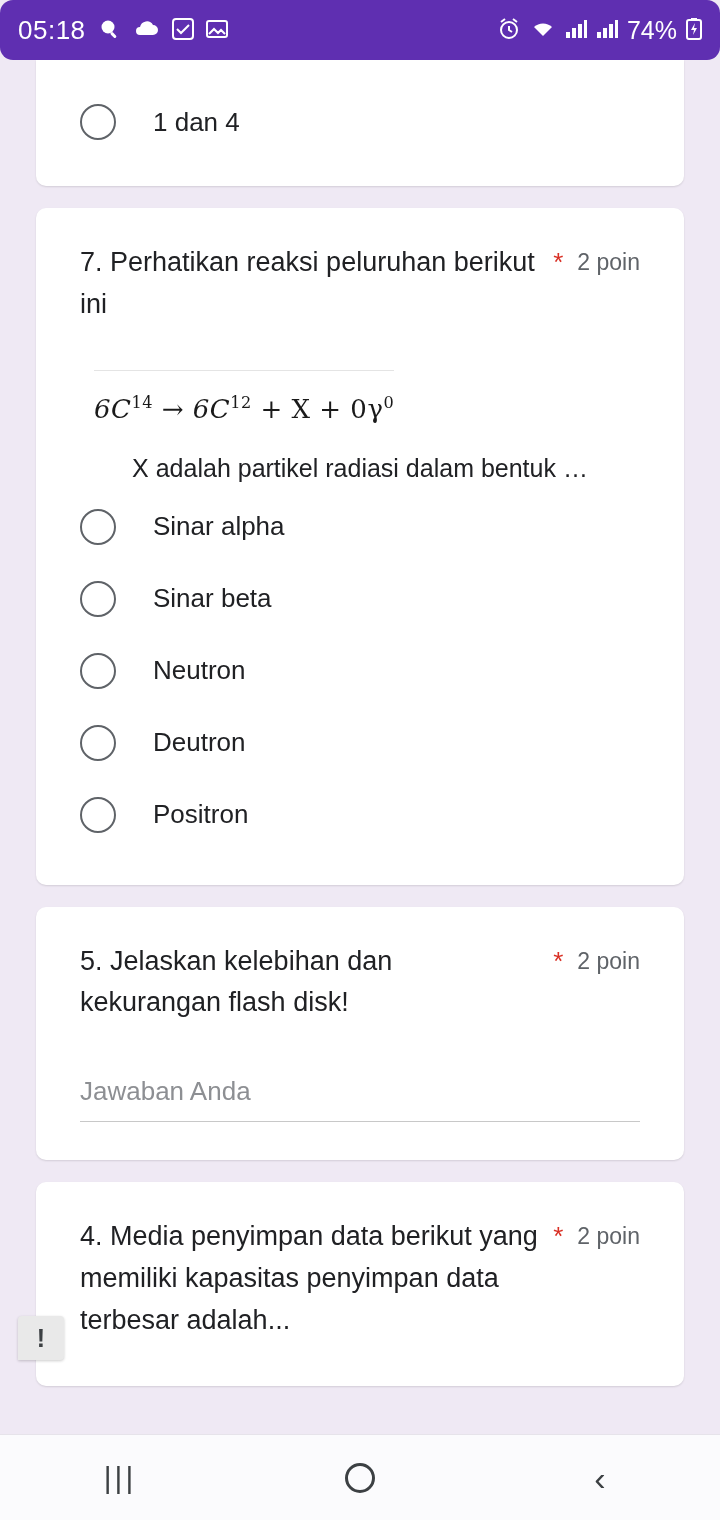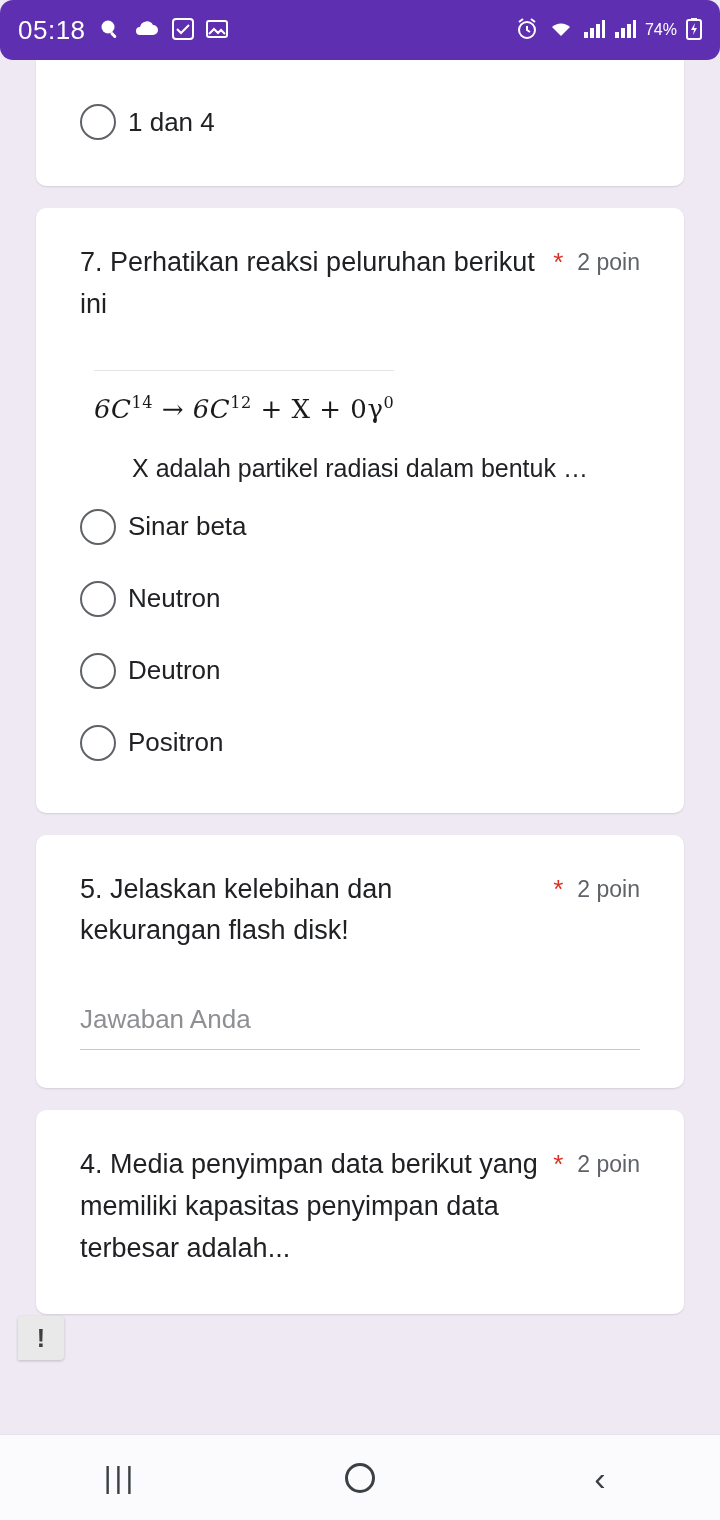--- a/index.html
+++ b/index.html
@@ -39,21 +39,21 @@
     font-size: 26px;
     letter-spacing: 0.5px;
   }
   .status-right {
     margin-left: auto;
     display: flex;
     align-items: center;
     gap: 9px;
   }
   .status-battery-text {
-    font-size: 16px;
+    font-size: 25px;
   }
   .sicon { display: inline-block; line-height: 1; }
 
   
   .content {
     flex: 1 1 auto;
     overflow: hidden;
     padding: 0 0 0 0;
     position: relative;
   }
@@ -122,21 +122,21 @@
     font-size: 25px;
     color: #202124;
     text-align: center;
     width: 560px;
     line-height: 1.45;
   }
 
   .option {
     display: flex;
     align-items: center;
-    gap: 12px;
+    gap: 37px;
     padding: 14px 0;
     margin-top: 8px;
   }
   .radio {
     width: 36px;
     height: 36px;
     border: 2px solid #5f6368;
     border-radius: 50%;
     flex: 0 0 36px;
   }
@@ -296,20 +296,24 @@
 
       <div class="equation-wrap">
         <div class="equation">
           <i>6C</i><sup>14</sup> → <i>6C</i><sup>12</sup> + X + 0γ<sup>0</sup>
         </div>
       </div>
       <div class="eq-caption">X adalah partikel radiasi dalam bentuk …</div>
 
       <div class="option">
         <span class="radio"></span>
+        <span class="option-label">Sinar alpha</span>
+      </div>
+      <div class="option">
+        <span class="radio"></span>
         <span class="option-label">Sinar beta</span>
       </div>
       <div class="option">
         <span class="radio"></span>
         <span class="option-label">Neutron</span>
       </div>
       <div class="option">
         <span class="radio"></span>
         <span class="option-label">Deutron</span>
       </div>

